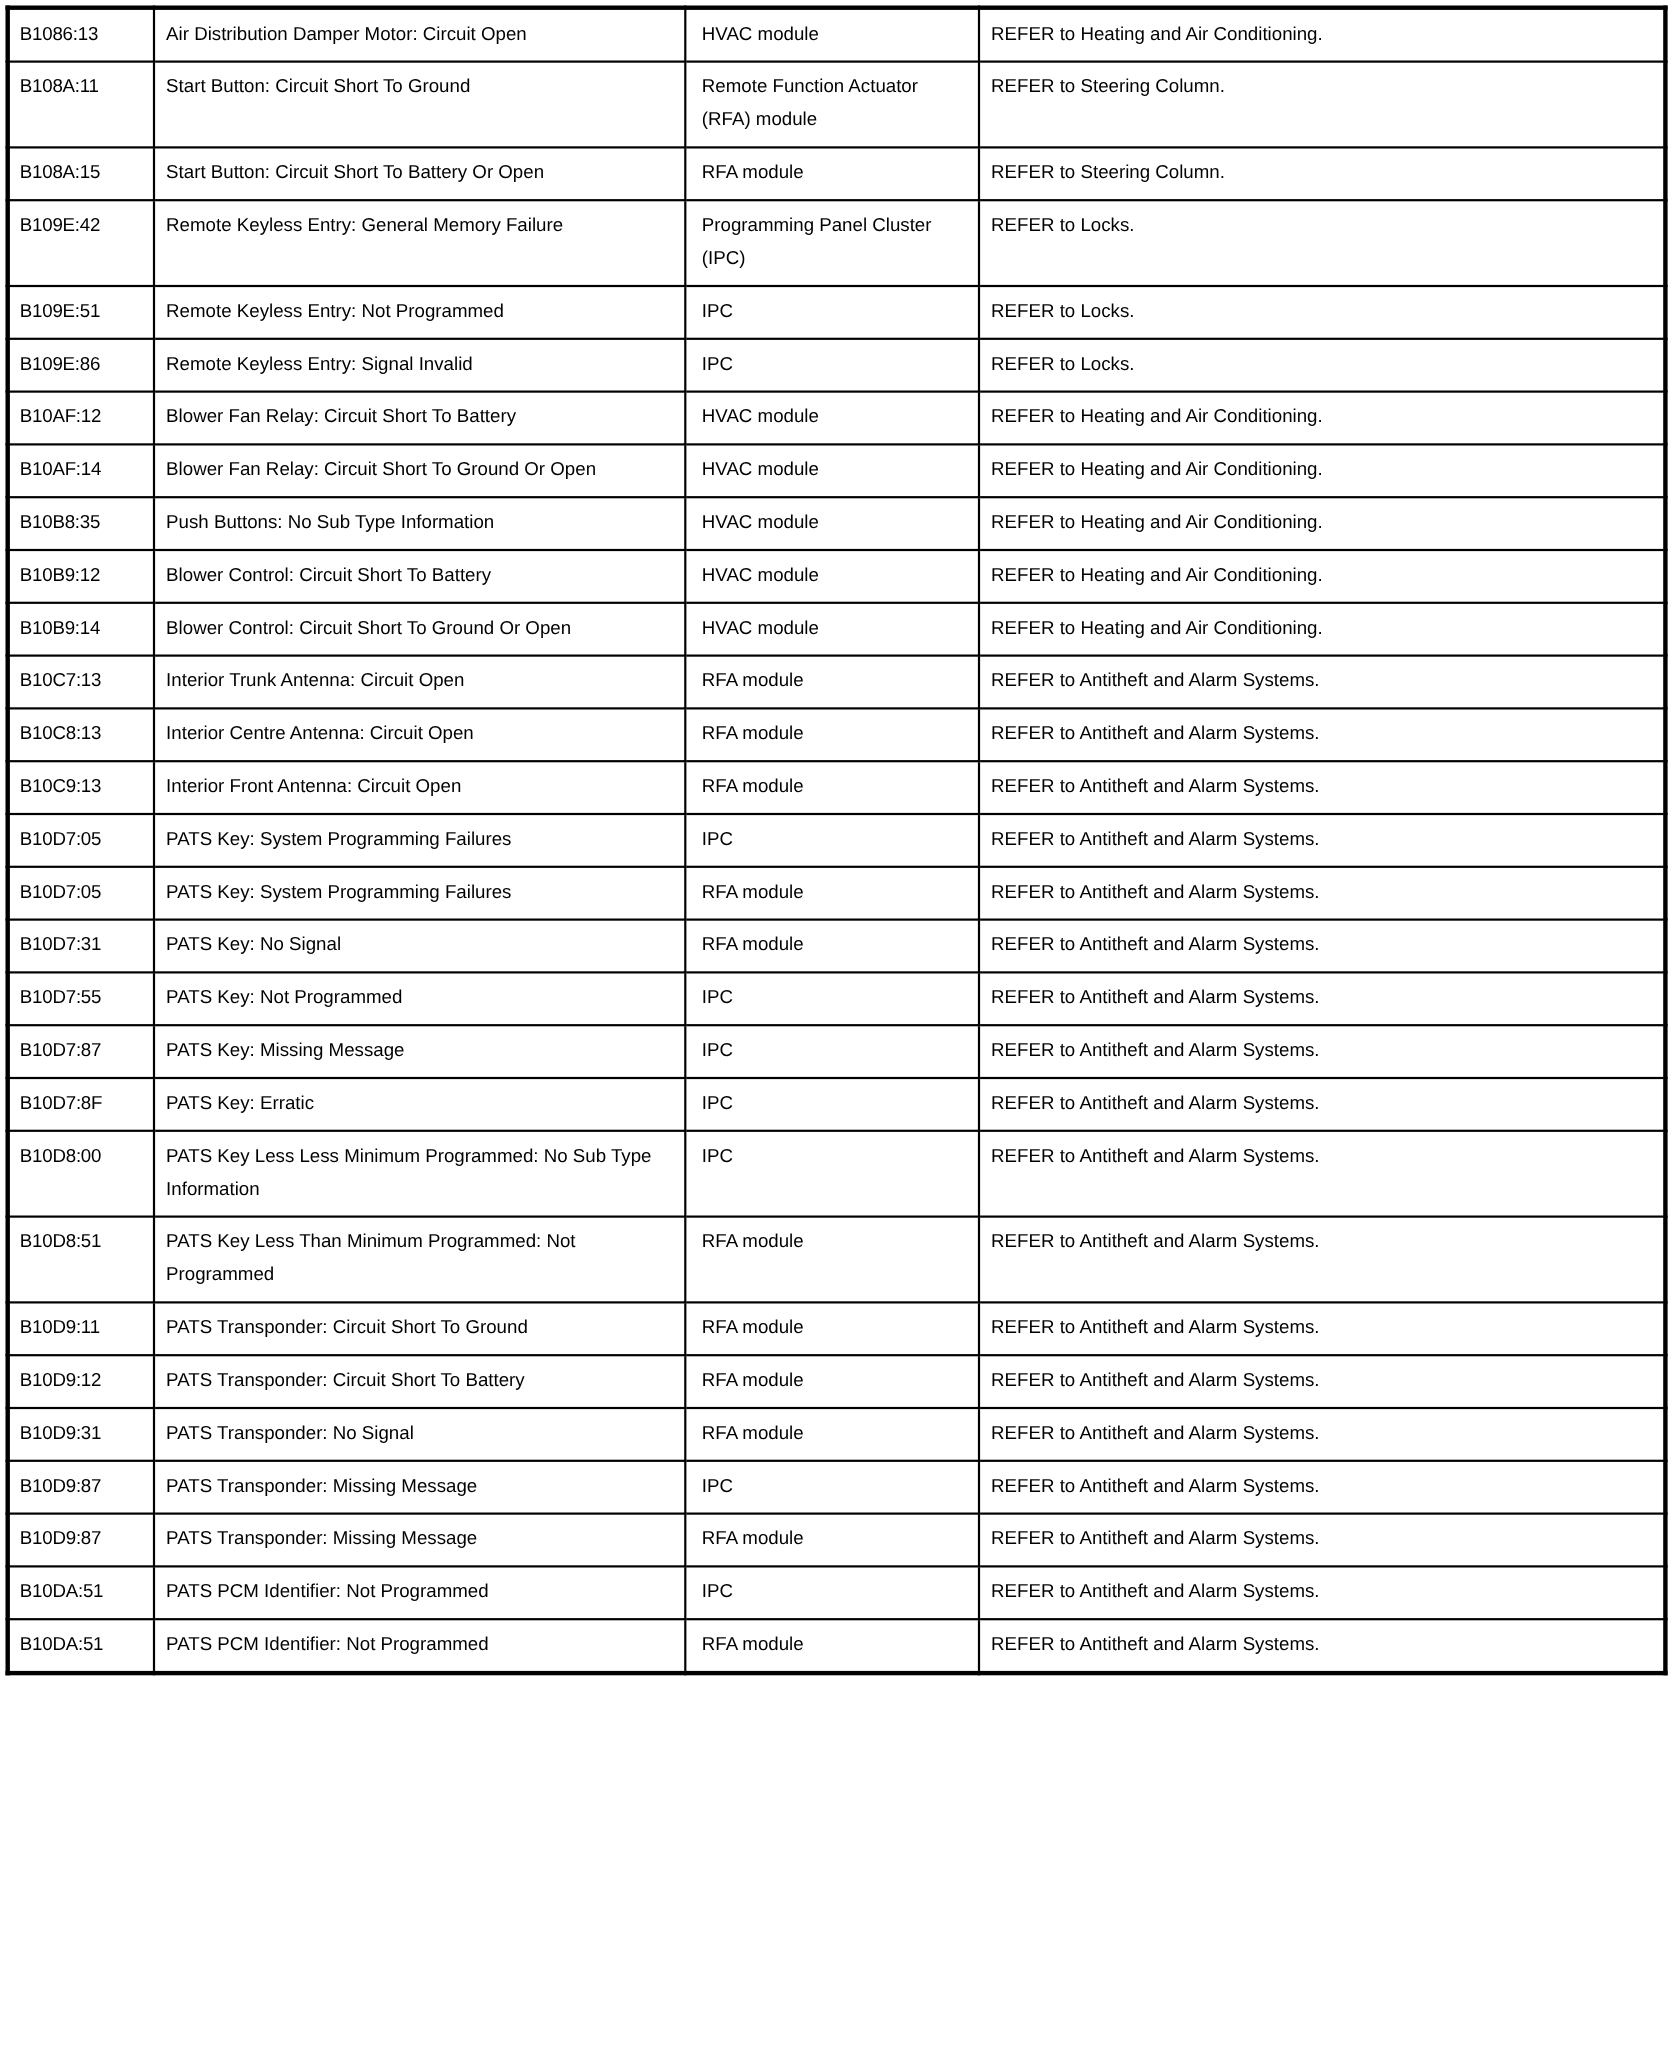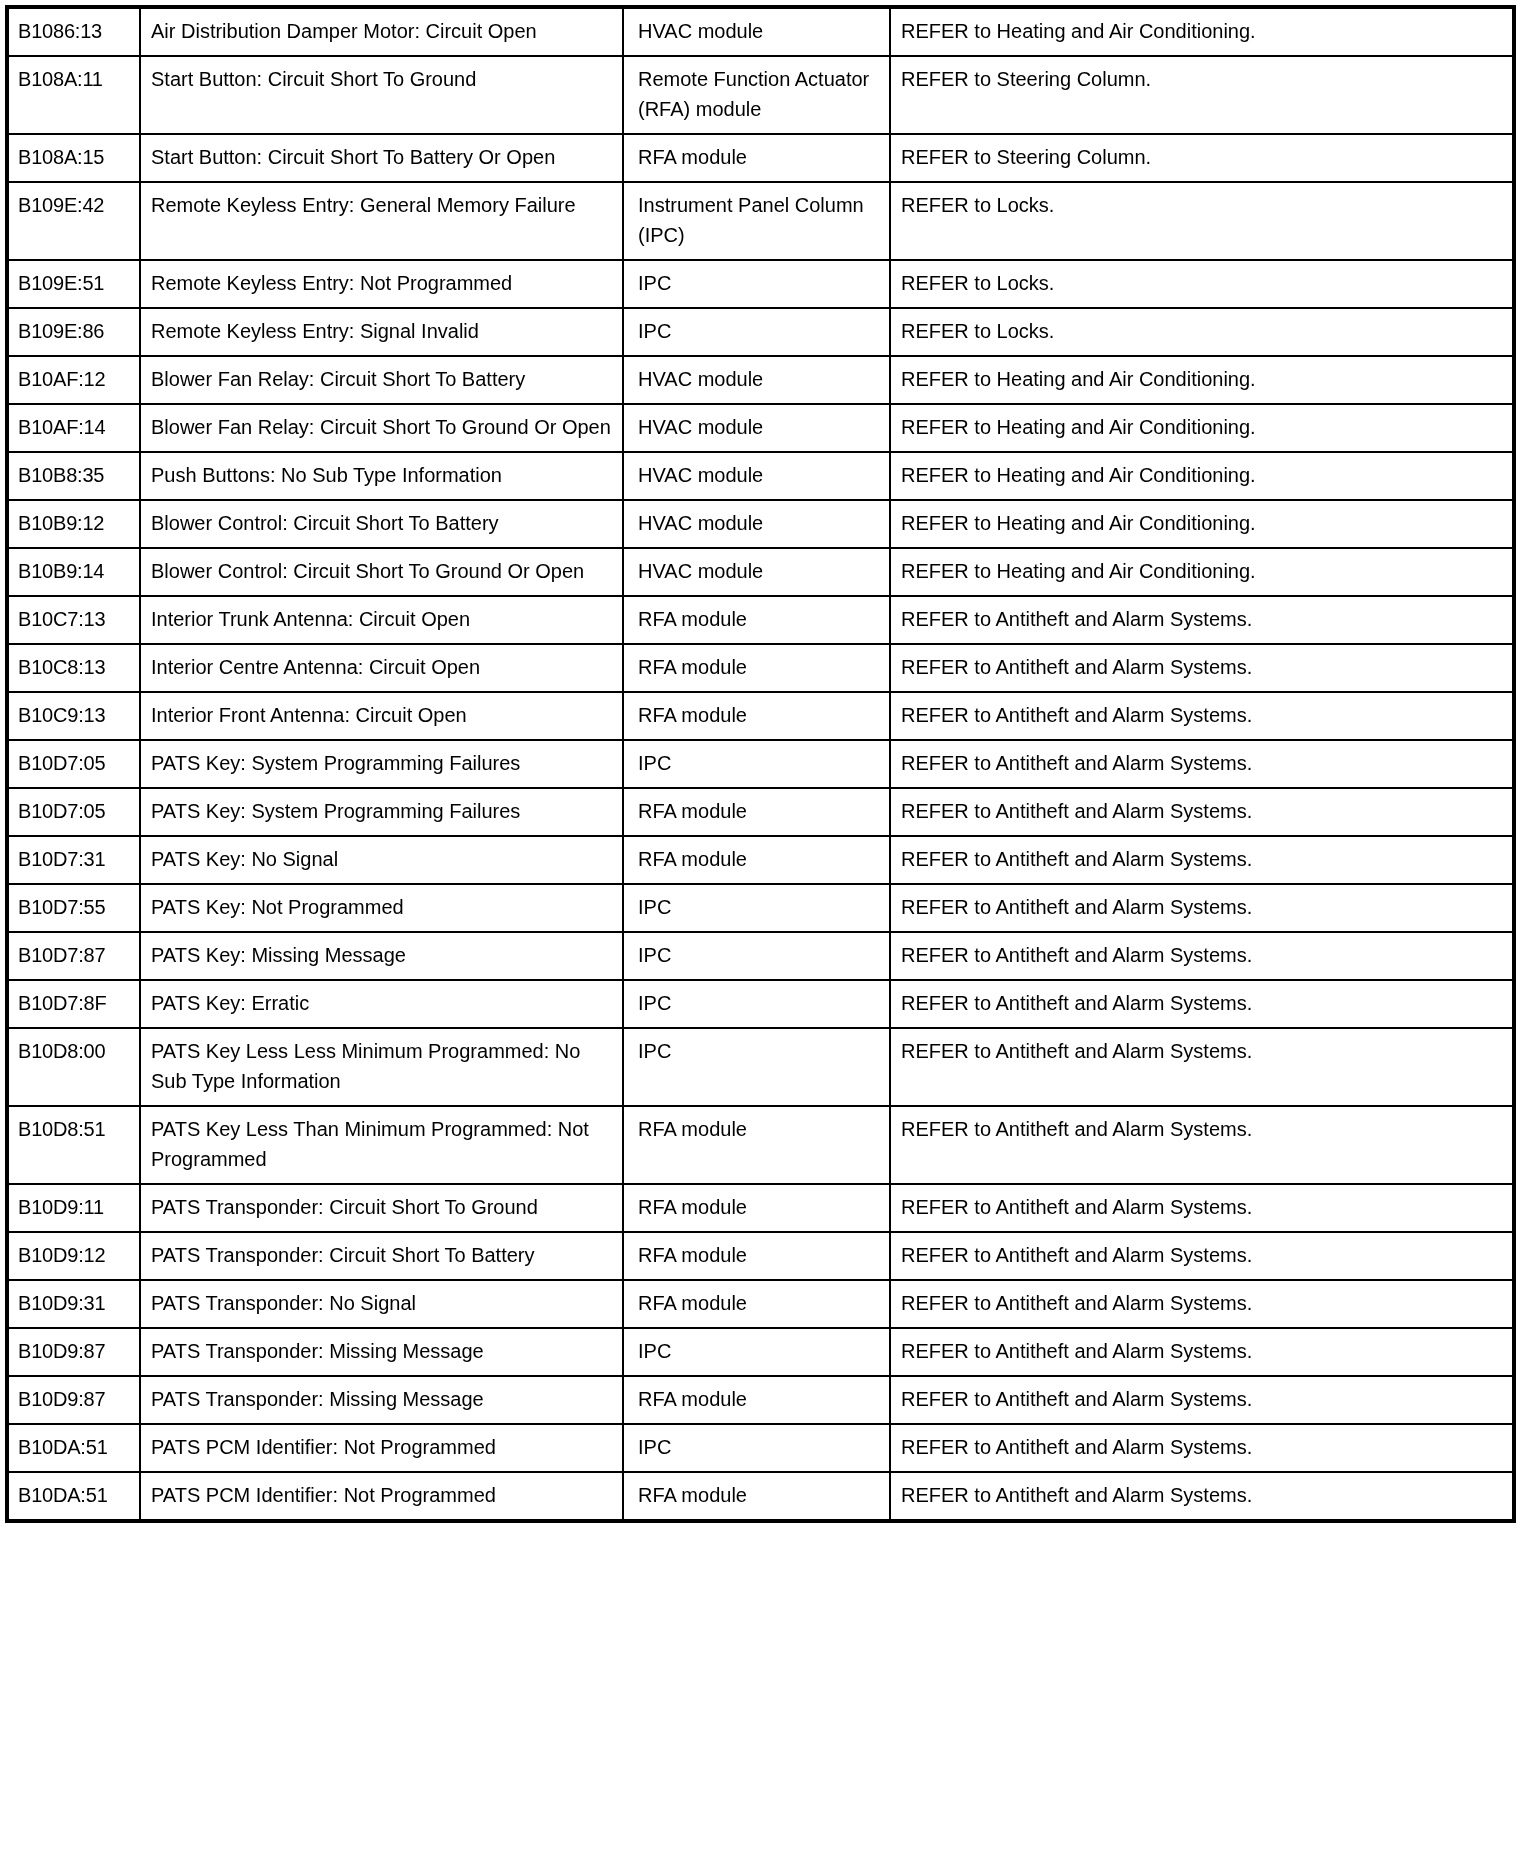--- a/index.html
+++ b/index.html
@@ -5,21 +5,21 @@
   html, body { margin: 0; padding: 0; background: #ffffff; }
   body { width: 1520px; height: 1870px; position: relative; overflow: hidden; }
   .dtc-table {
     position: absolute;
     left: 5px;
     top: 5px;
     width: 1511px;
     border-collapse: collapse;
     border: 4px solid #000;
     font-family: "Liberation Sans", sans-serif;
-    font-size: 20px;
+    font-size: 17px;
     line-height: 30px;
     color: #000;
     table-layout: fixed;
   }
   .dtc-table td {
     border: 2px solid #000;
     padding: 7px 8px 9px 10px;
     vertical-align: top;
     text-align: left;
     white-space: normal;
@@ -56,21 +56,21 @@
       </tr>
     <tr>
         <td class="code">B108A:15</td>
         <td class="desc">Start Button: Circuit Short To Battery Or Open</td>
         <td class="mod">RFA module</td>
         <td class="act">REFER to Steering Column.</td>
       </tr>
     <tr>
         <td class="code">B109E:42</td>
         <td class="desc">Remote Keyless Entry: General Memory Failure</td>
-        <td class="mod">Instrument Panel Column (IPC)</td>
+        <td class="mod">Programming Panel Cluster (IPC)</td>
         <td class="act">REFER to Locks.</td>
       </tr>
     <tr>
         <td class="code">B109E:51</td>
         <td class="desc">Remote Keyless Entry: Not Programmed</td>
         <td class="mod">IPC</td>
         <td class="act">REFER to Locks.</td>
       </tr>
     <tr>
         <td class="code">B109E:86</td>

